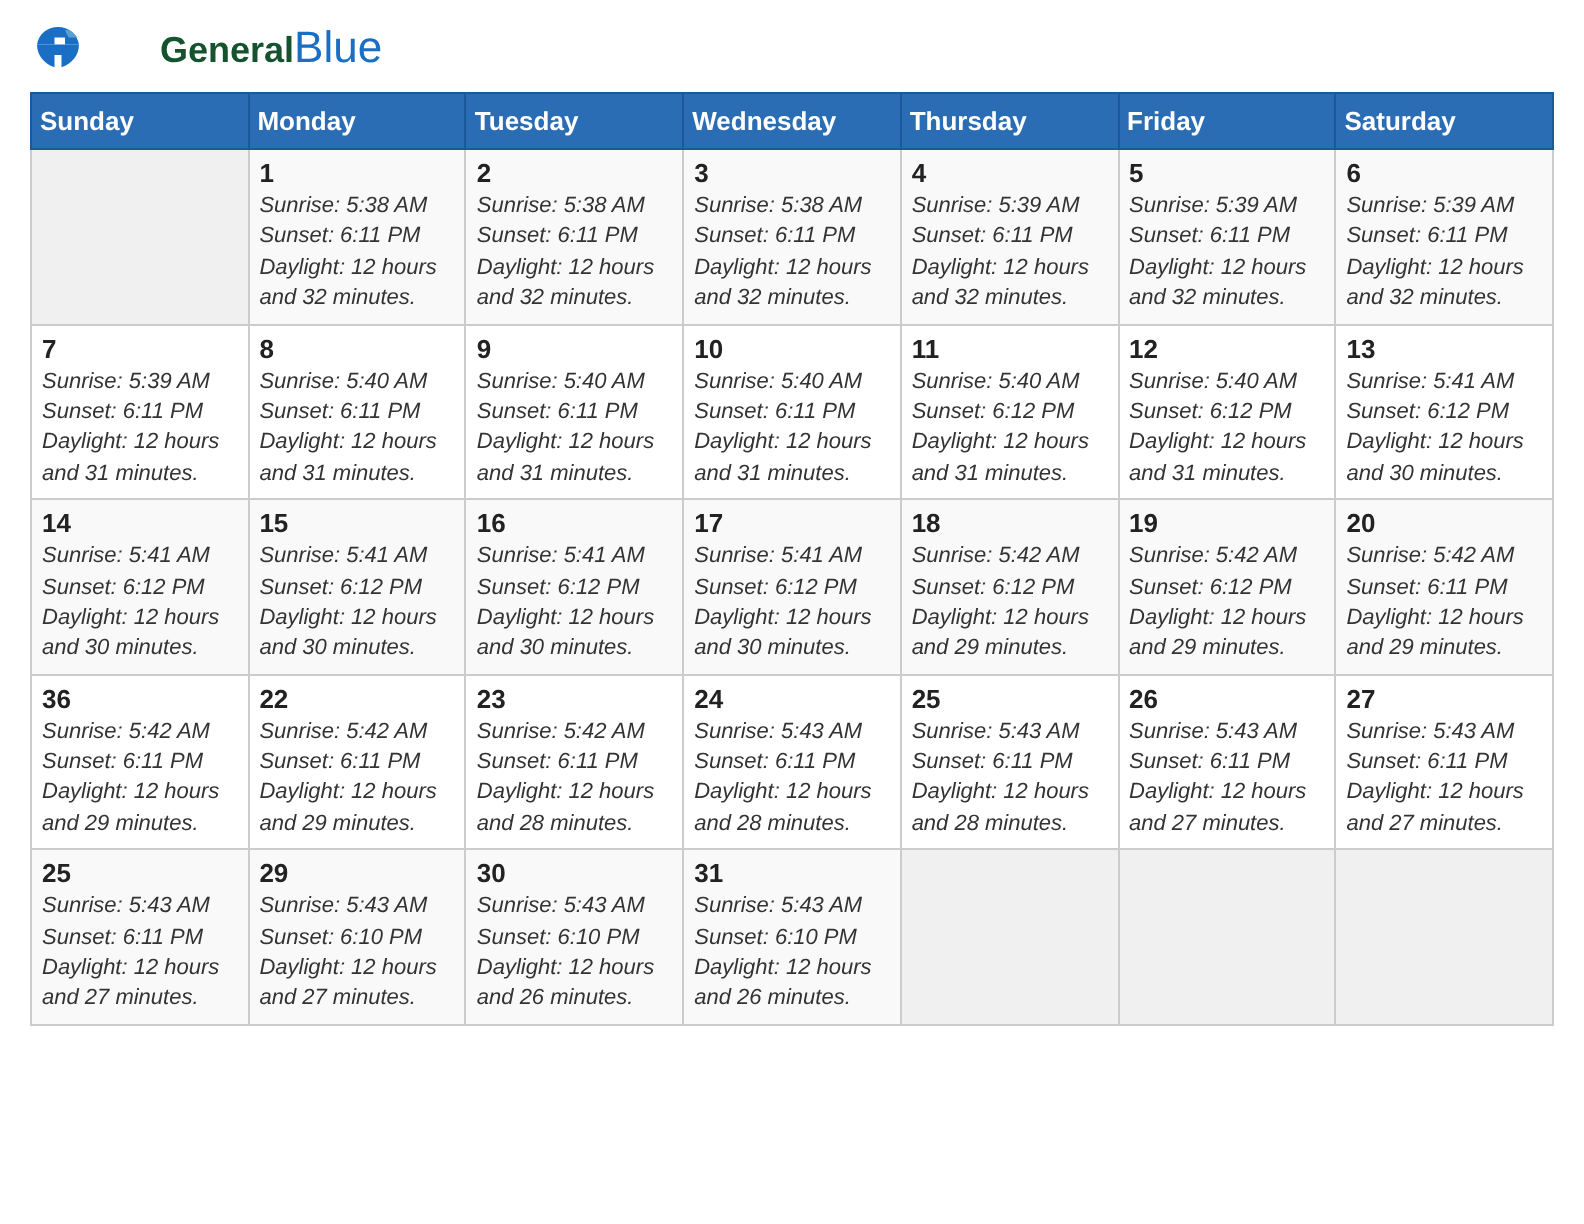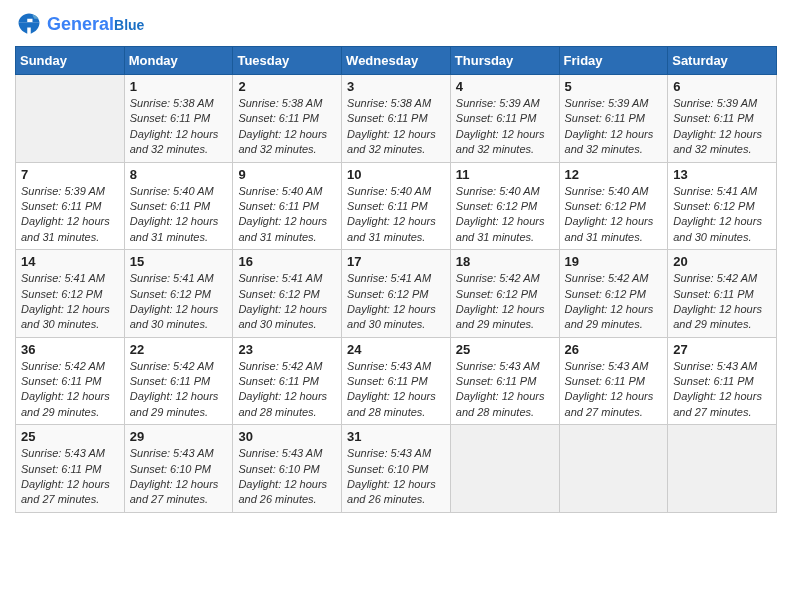--- a/index.html
+++ b/index.html
@@ -17,25 +17,26 @@
       margin-bottom: 8px;
     }
     .logo {
       display: flex;
       align-items: center;
       gap: 4px;
     }
     .logo-text-general {
       font-size: 18px;
       font-weight: bold;
-      color: #3b82f6;
+      color: #14532d;
+      margin-left: 33px;
     }
     .logo-text-blue {
-      font-size: 14px;
-      font-weight: bold;
+      font-size: 22px;
+      font-weight: normal;
       color: #1a6fc4;
     }
     .logo-icon {
       width: 28px;
       height: 28px;
     }
     .title-area {
       text-align: right;
     }
     .main-title {

